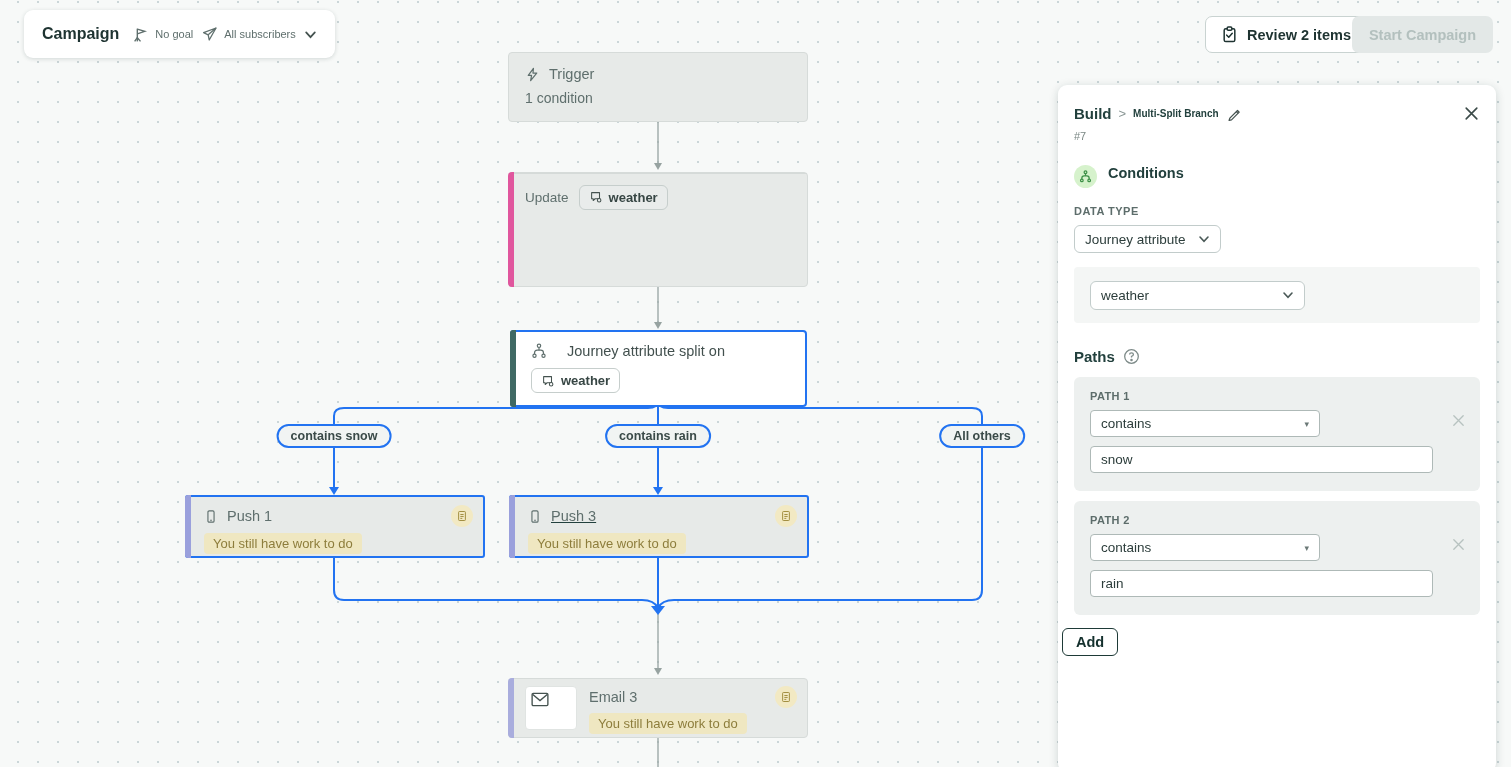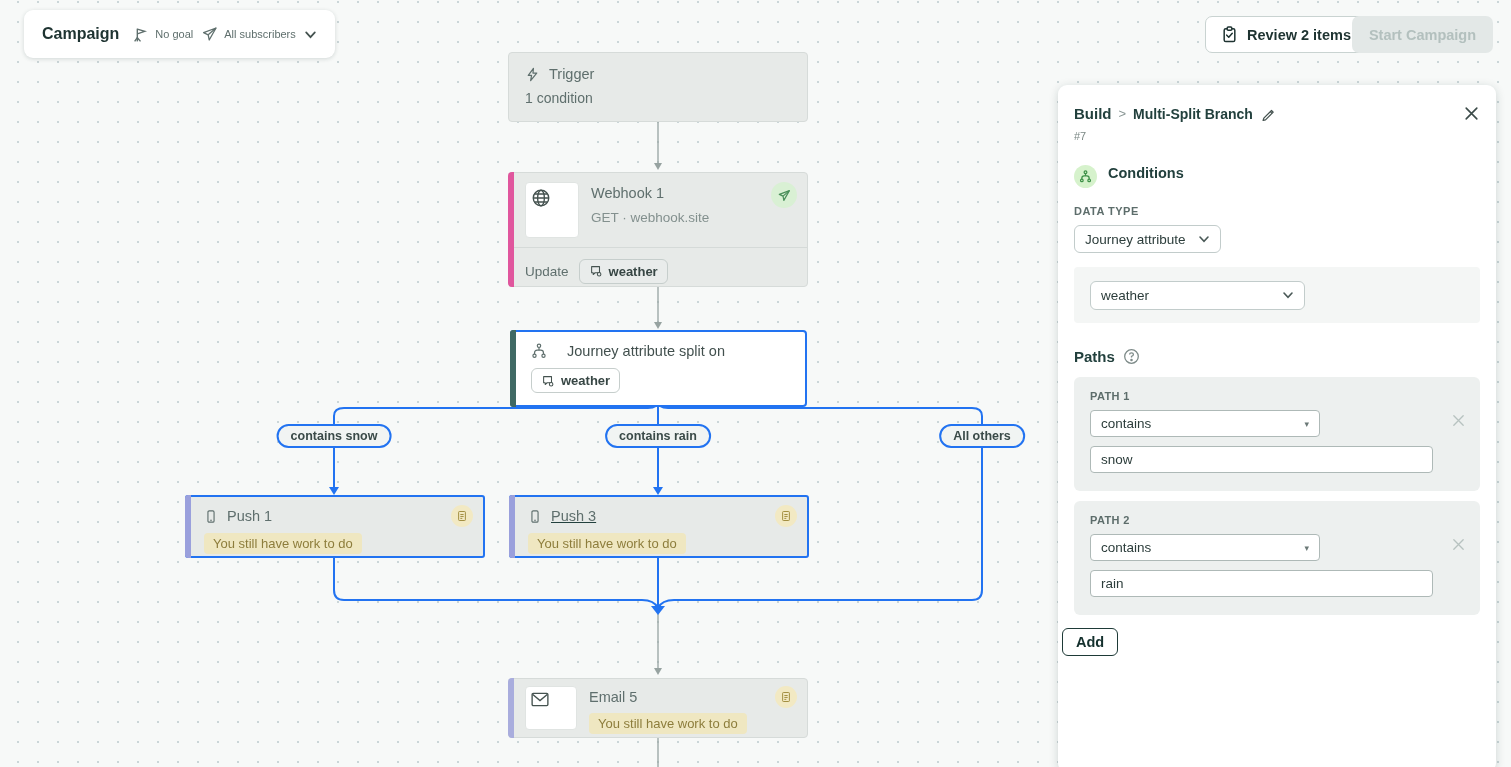--- a/index.html
+++ b/index.html
@@ -97,21 +97,21 @@
   .em-thumb { width:52px; height:44px; }
   .email .main { flex:1; min-width:0; }
   .email .warn { margin-top:5px; }
 
   
   .panel { position:absolute; left:1058px; top:85px; width:438px; height:687px; z-index:6;
     background:#fff; border-radius:9px; box-shadow:0 2px 10px rgba(18,44,42,.18); }
   .p-header { display:flex; align-items:center; padding:20px 16px 0 16px; }
   .crumb-root { font-size:15px; font-weight:600; color:#22403d; }
   .crumb-sep { font-size:13px; color:#8a9795; margin:0 7px; }
-  .p-title { font-size:14px; font-weight:700; color:#22403d; }
+  .p-title { font-size:10px; font-weight:700; color:#22403d; }
   .edit-btn { margin-left:8px; color:#44524f; background:none; border:none; cursor:pointer; display:flex; }
   .close-btn { margin-left:auto; color:#3b4a48; background:none; border:none; cursor:pointer; display:flex; }
   .node-id { margin:8px 16px 0; font-size:11px; color:#7b8885; }
   .cond-row { display:flex; align-items:flex-start; gap:11px; margin:23px 16px 0; }
   .cond-badge { width:23px; height:23px; border-radius:50%;
     background:var(--conditions-badge-bg,#d6f2cc); color:var(--conditions-badge-icon,#3c8f46);
     display:flex; align-items:center; justify-content:center; }
   .cond-label { font-size:14.5px; font-weight:700; color:#22403d; }
   .small-cap { margin:17px 16px 0; font-size:11px; font-weight:700; letter-spacing:.5px; color:#5d6d6b; }
   .select { display:inline-flex; align-items:center; justify-content:space-between; gap:12px;
@@ -217,43 +217,20 @@
         <svg width="15" height="15" viewBox="0 0 16 16" fill="none" stroke="#5f6f6d" stroke-width="1.3" stroke-linejoin="round">
           <path d="M9 1.5 L3.5 9 H7 L6 14.5 L12.5 6.5 H8.5 Z"></path>
         </svg>
       </span>
       <span>Trigger</span>
     </div>
     <div class="sub">1 condition</div>
   </div>
 
   <div class="node gray-node webhook">
-    <div class="wh-top">
-      <div class="thumb wh-thumb">
-        <span class="icon">
-          <svg width="20" height="20" viewBox="0 0 16 16" fill="none" stroke="#44524f" stroke-width="1.1">
-            <circle cx="8" cy="8" r="6.2"></circle>
-              <ellipse cx="8" cy="8" rx="2.7" ry="6.2"></ellipse>
-            <path d="M1.8 8 H14.2 M2.7 4.8 H13.3 M2.7 11.2 H13.3"></path>
-          </svg>
-        </span>
-      </div>
-      <div class="wh-text">
-        <div class="wh-title">Webhook 1</div>
-        <div class="wh-sub">GET · webhook.site</div>
-      </div>
-      <div class="sent-badge">
-        <span class="icon">
-          <svg width="13" height="13" viewBox="0 0 16 16" fill="none" stroke="currentColor" stroke-width="1.5" stroke-linejoin="round">
-            <path d="M14 2 L7.2 14 L6.2 8.8 L1.6 6.6 Z"></path>
-              <path d="M14 2 L6.2 8.8"></path>
-          </svg>
-        </span>
-      </div>
-    </div>
     <div class="wh-bottom">
       <span class="lbl">Update</span>
       <span class="chip">
         <span class="icon">
           <svg width="14" height="14" viewBox="0 0 16 16" fill="none" stroke="#44524f" stroke-width="1.2">
             <path d="M3 3 H12 V10 H7 L4.8 12 V10 H3 Z" stroke-linejoin="round"></path>
             <circle cx="11.6" cy="11.6" r="2" fill="#e9eceb"></circle>
           </svg>
         </span>
         <span>weather</span>
@@ -337,21 +314,21 @@
     <div class="thumb em-thumb">
       <span class="icon">
         <svg width="18" height="15" viewBox="0 0 16 13" fill="none" stroke="#44524f" stroke-width="1.2">
           <rect x="1" y="1" width="14" height="11" rx="1"></rect>
             <polyline points="1.6,2 8,7.4 14.4,2"></polyline>
         </svg>
       </span>
     </div>
     <div class="main">
       <div class="node-title-row">
-        <span>Email 5</span>
+        <span>Email 3</span>
         <span class="doc-badge">
           <svg width="12" height="12" viewBox="0 0 16 16" fill="none" stroke="currentColor" stroke-width="1.3">
             <rect x="3.5" y="2" width="9" height="12" rx="1"></rect>
               <path d="M5.8 6 H10.2 M5.8 8.6 H10.2 M5.8 11.2 H8.4"></path>
           </svg>
         </span>
       </div>
       <span class="warn">You still have work to do</span>
     </div>
   </div>

